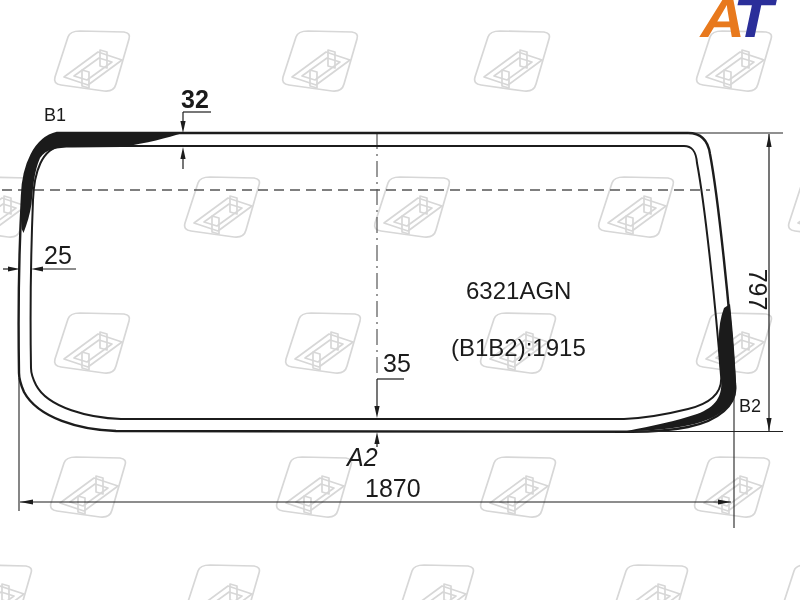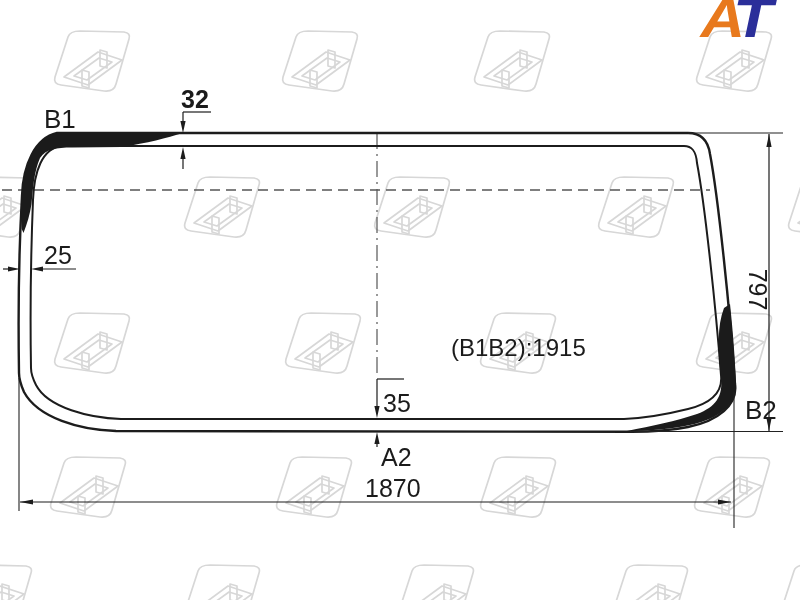--- a/index.html
+++ b/index.html
@@ -1,21 +1,21 @@
 <!DOCTYPE html>
 <html><head>
 <meta charset="utf-8">
 <style>
   html,body{margin:0;padding:0;}
   body{width:800px;height:600px;position:relative;background:#ffffff;overflow:hidden;
        font-family:"Liberation Sans", sans-serif;}
   #stage{position:absolute;left:0;top:0;width:800px;height:600px;}
   svg.draw{position:absolute;left:0;top:0;z-index:1;}
   .lbl{position:absolute;z-index:3;color:#1b1b1b;font-size:25px;line-height:1.0;white-space:nowrap;}
-  .lbl.big{font-size:26px;}
+  .lbl.big{font-size:18px;}
   .info{position:absolute;z-index:3;color:#1b1b1b;font-size:24px;line-height:1.0;white-space:nowrap;}
   #dim-797{left:730px;top:277px;width:54px;height:25px;text-align:center;
            transform:rotate(90deg);transform-origin:50% 50%;}
   .logo-letter{position:absolute;top:-9px;font-weight:bold;font-size:55px;line-height:1;
                font-family:"Liberation Sans", sans-serif;}
   #logo-a{left:704px;color:#e8791d;z-index:6;transform:skewX(-12deg) scaleX(1.12);}
   #logo-t{left:737px;color:#2b2f9a;z-index:5;transform:skewX(-12deg) scaleX(1.18);}
 </style>
 </head>
 <body>
@@ -136,23 +136,24 @@
     <g stroke="#1c1c1c" stroke-width="1.2" fill="#1c1c1c">
       <line x1="769" y1="134" x2="769" y2="431"></line>
       <polygon points="769,134 766.4,147 771.6,147" stroke="none"></polygon>
       <polygon points="769,431 766.4,418 771.6,418" stroke="none"></polygon>
     </g>
   </svg>
 
   <div class="lbl big" id="label-b1" style="left:44px;top:106px;">B1</div>
   <div class="lbl" id="dim-32" style="left:181px;top:87px;font-weight:bold;">32</div>
   <div class="lbl" id="dim-25" style="left:44px;top:243px;">25</div>
-  <div class="lbl" id="dim-35" style="left:383px;top:351px;margin-top:40px;">35</div>
-  <div class="lbl" id="label-a2" style="left:381px;top:445px;">A2</div>
+  <div class="lbl" id="dim-35" style="left:383px;top:351px;">35</div>
+  <div class="lbl" id="label-a2" style="left:347px;top:445px;font-style:italic;">A2</div>
   <div class="lbl" id="dim-1870" style="left:357px;top:476px;margin-left:8px;">1870</div>
   <div class="lbl" id="dim-797">797</div>
-  <div class="lbl big" id="label-b2" style="left:739px;top:397px;margin-left:6px;">B2</div>
+  <div class="lbl big" id="label-b2" style="left:739px;top:397px;">B2</div>
 
+  <div class="info" style="left:466px;top:279px;">6321AGN</div>
   <div class="info" style="left:451px;top:336px;">(B1B2):1915</div>
 
   <div class="logo-letter" id="logo-t">T</div>
   <div class="logo-letter" id="logo-a">A</div>
 </div>
 
 </body></html>

